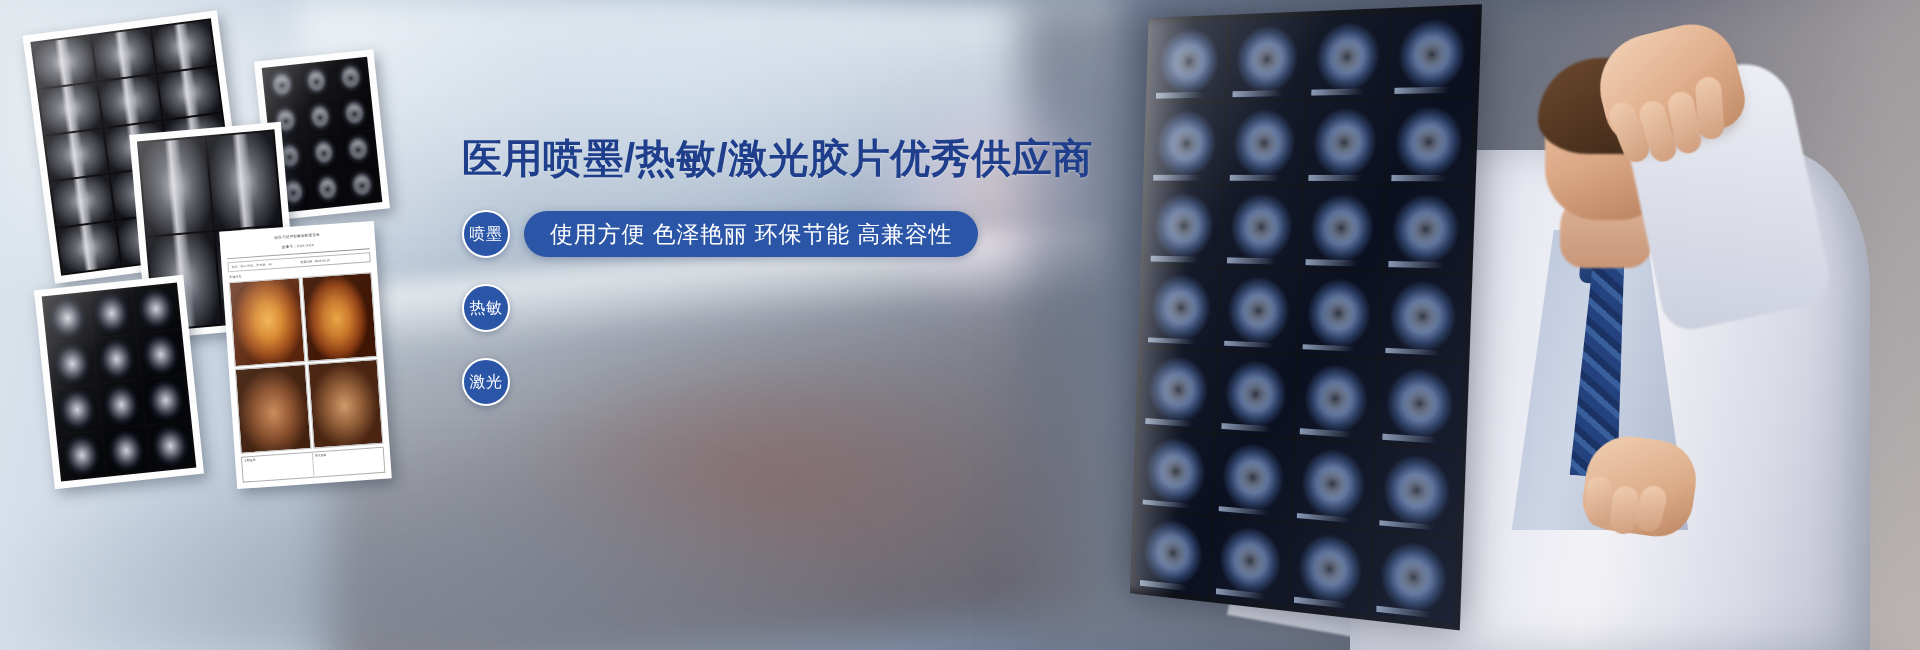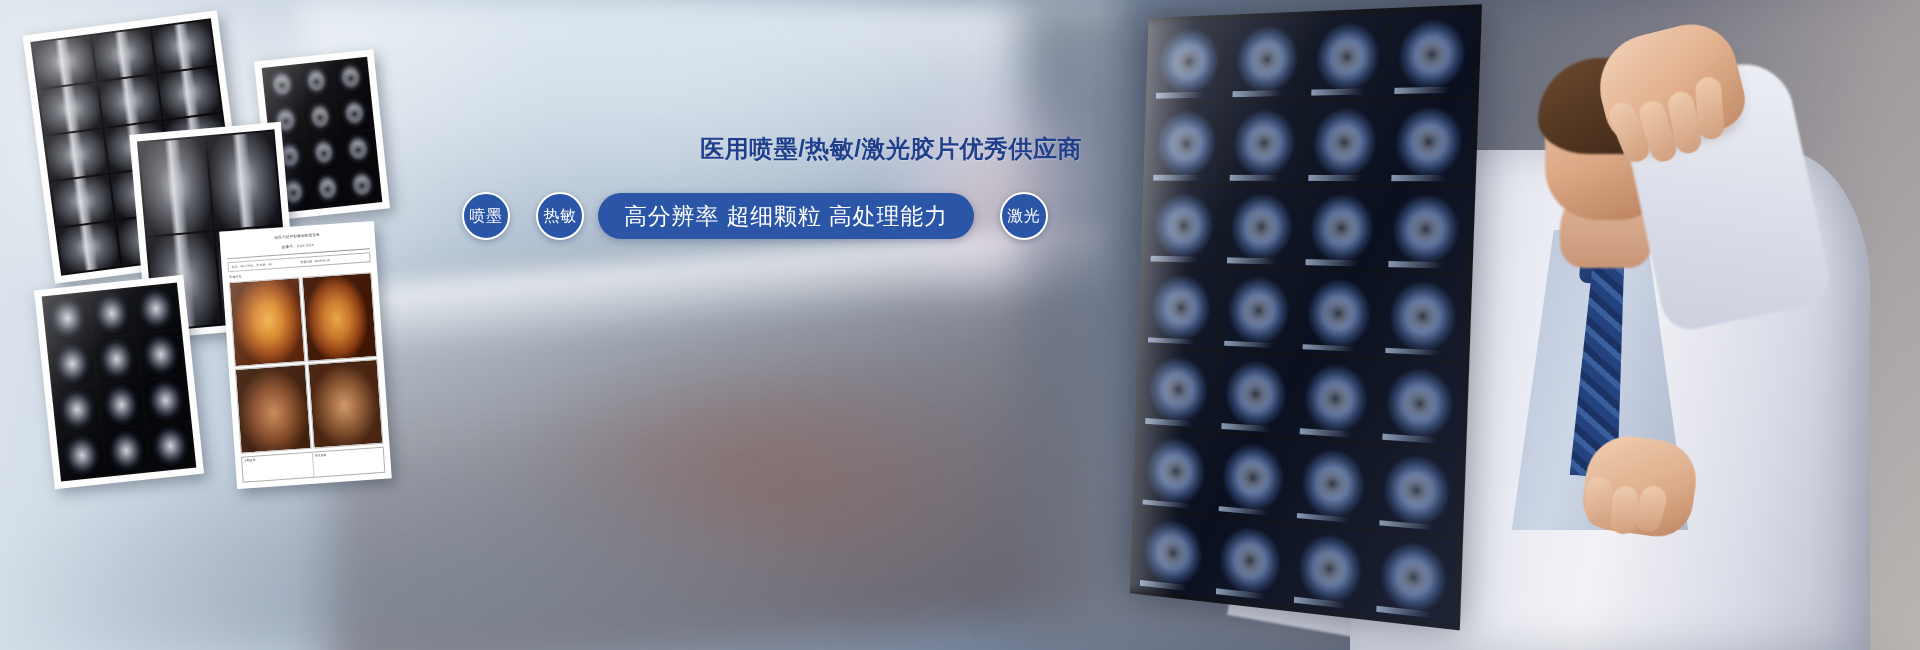--- a/index.html
+++ b/index.html
@@ -306,30 +306,30 @@
     position:absolute; left:-10px; top:0; width:60px; height:600px;
     background: linear-gradient(90deg, rgba(255,255,255,.35), rgba(255,255,255,0));
     filter: blur(6px);
   }
 
   
   .content {
     position:absolute; left:462px; top:136px; width:620px;
   }
   .headline {
-    font-size: 24px;
+    font-size: 40px;
     font-weight: 700;
     color: #1f3f8c;
     letter-spacing: .5px;
     line-height: 1.1;
     white-space: nowrap;
     text-shadow: 0 1px 2px rgba(255,255,255,.35);
     text-align: right;
   }
-  .rows { margin-top: 30px; display:flex; flex-direction:row; gap: 26px; }
+  .rows { margin-top: 30px; display:flex; flex-direction:column; gap: 26px; }
   .row { display:flex; align-items:center; }
   .badge {
     width: 48px; height: 48px; flex: 0 0 48px;
     border-radius: 50%;
     background: #2b55a6;
     border: 2px solid #ffffff;
     color:#ffffff;
     font-size: 16px;
     font-weight: 400;
     display:flex; align-items:center; justify-content:center;
@@ -527,25 +527,25 @@
     </div>
   </div>
 
   <div class="content">
     <div class="headline">医用喷墨/热敏/激光胶片优秀供应商</div>
 
     <div class="rows">
 
       <div class="row">
         <div class="badge">喷墨</div>
+        <div class="pill">使用方便 色泽艳丽 环保节能 高兼容性</div>
       </div>
 
       <div class="row">
         <div class="badge">热敏</div>
-        <div class="pill">高分辨率 超细颗粒 高处理能力</div>
       </div>
 
       <div class="row">
         <div class="badge">激光</div>
       </div>
 
     </div>
   </div>
 
 </div>

